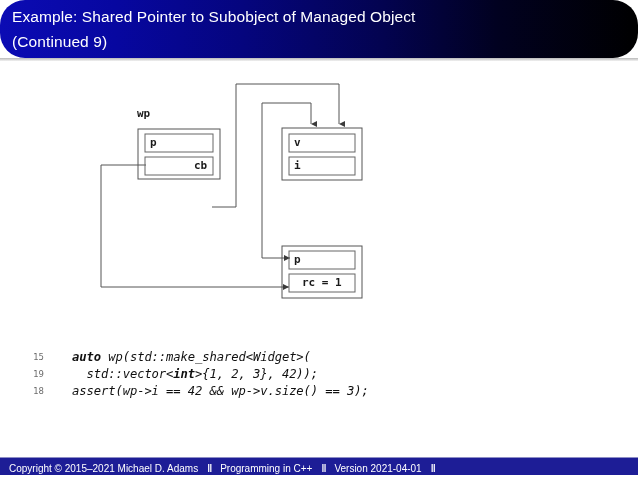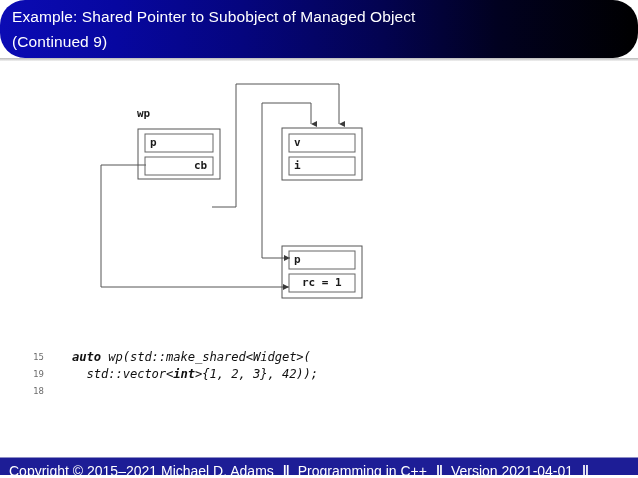--- a/index.html
+++ b/index.html
@@ -88,21 +88,21 @@
   }
   .code-text b { font-weight: bold; }
 
   
   #slide-footer {
     position: absolute;
     left: 0; top: 457px;
     width: 638px; height: 18px;
     background: #1d1d96;
     color: #ffffff;
-    font-size: 14px;
+    font-size: 10px;
     box-sizing: border-box;
   }
   #footer-topline {
     position: absolute;
     left: 0; top: 0; width: 638px; height: 1px;
     background: #8e8ec6;
   }
   #footer-left {
     position: absolute;
     left: 9px; top: 6px;
@@ -179,20 +179,21 @@
     <div class="code-row">
       <span class="code-lineno">15</span>
       <span class="code-text"><b>auto</b><span> wp(std::make_shared&lt;Widget&gt;(</span></span>
     </div>
     <div class="code-row">
       <span class="code-lineno">19</span>
       <span class="code-text"><span>  std::vector&lt;</span><b>int</b><span>&gt;{1, 2, 3}, 42));</span></span>
     </div>
     <div class="code-row">
       <span class="code-lineno">18</span>
+      <span class="code-text"><span>assert(wp-&gt;i == 42 &amp;&amp; wp-&gt;v.size() == 3);</span></span>
     </div>
   </div>
 
 <div id="slide-footer">
   <div id="footer-topline"></div>
   <div id="footer-left">
     <span>Copyright © 2015–2021 Michael D. Adams</span>
     <span class="sep">‖</span>
     <span>Programming in C++</span>
     <span class="sep">‖</span>

